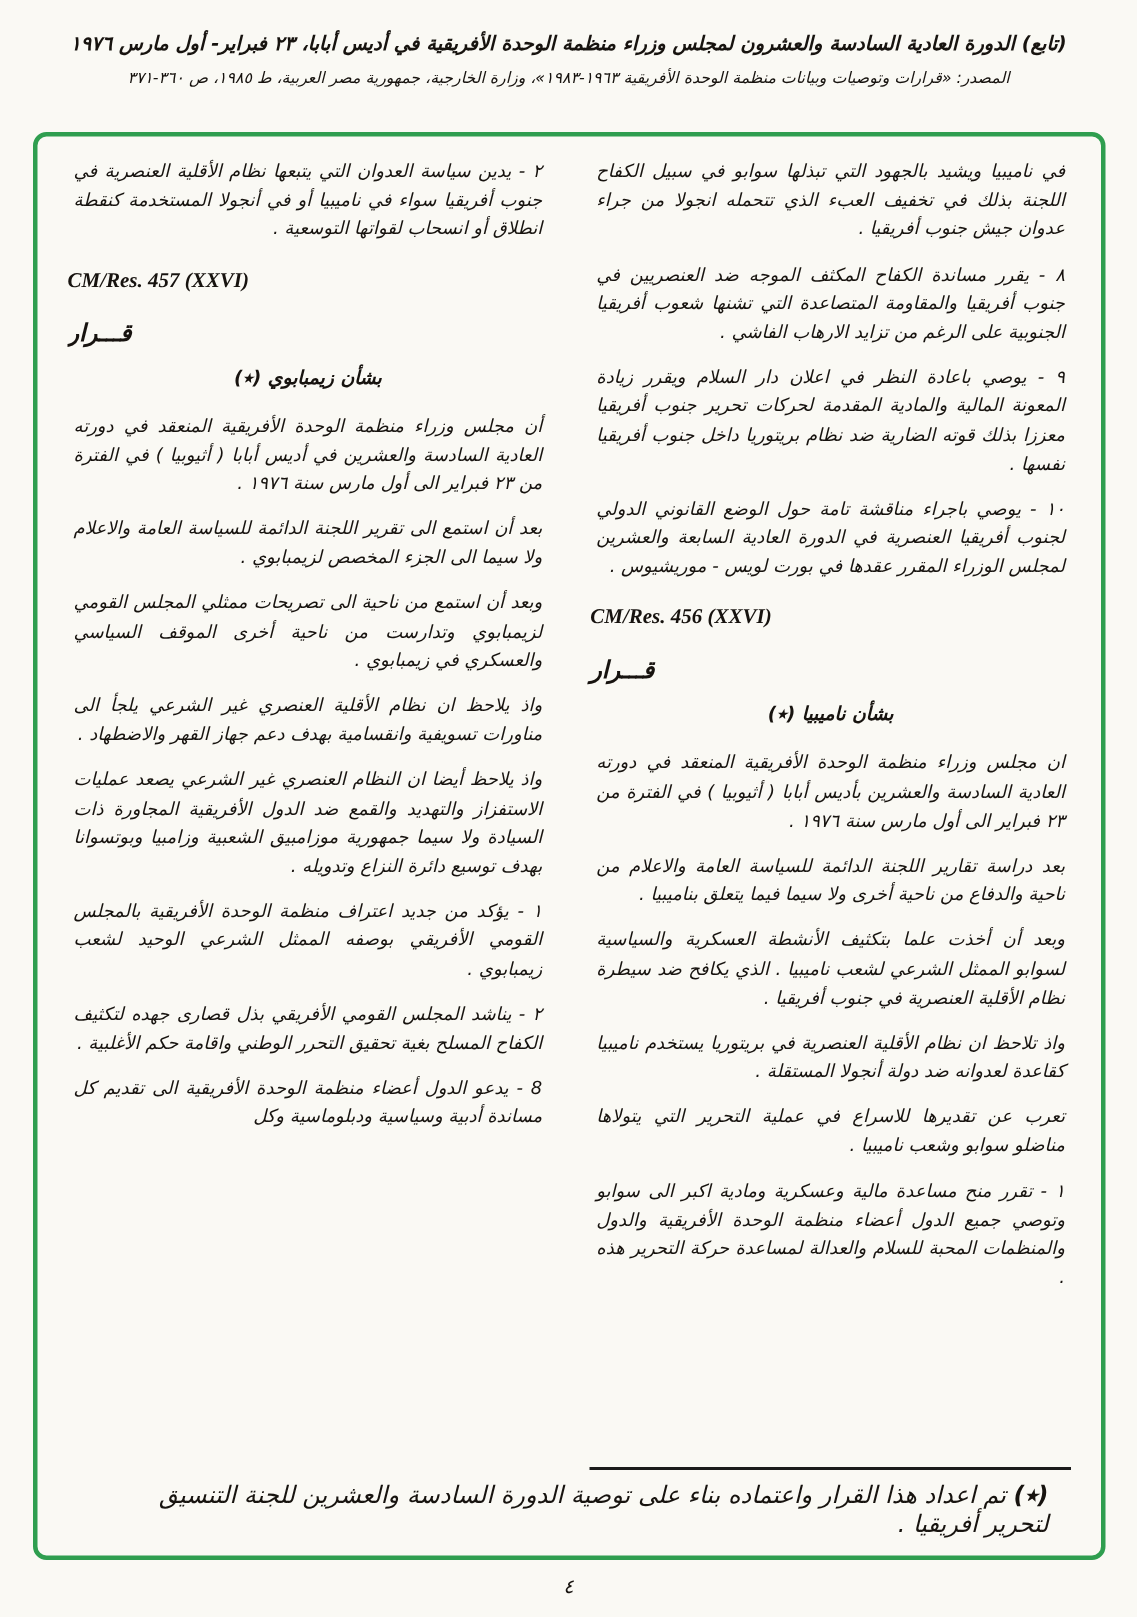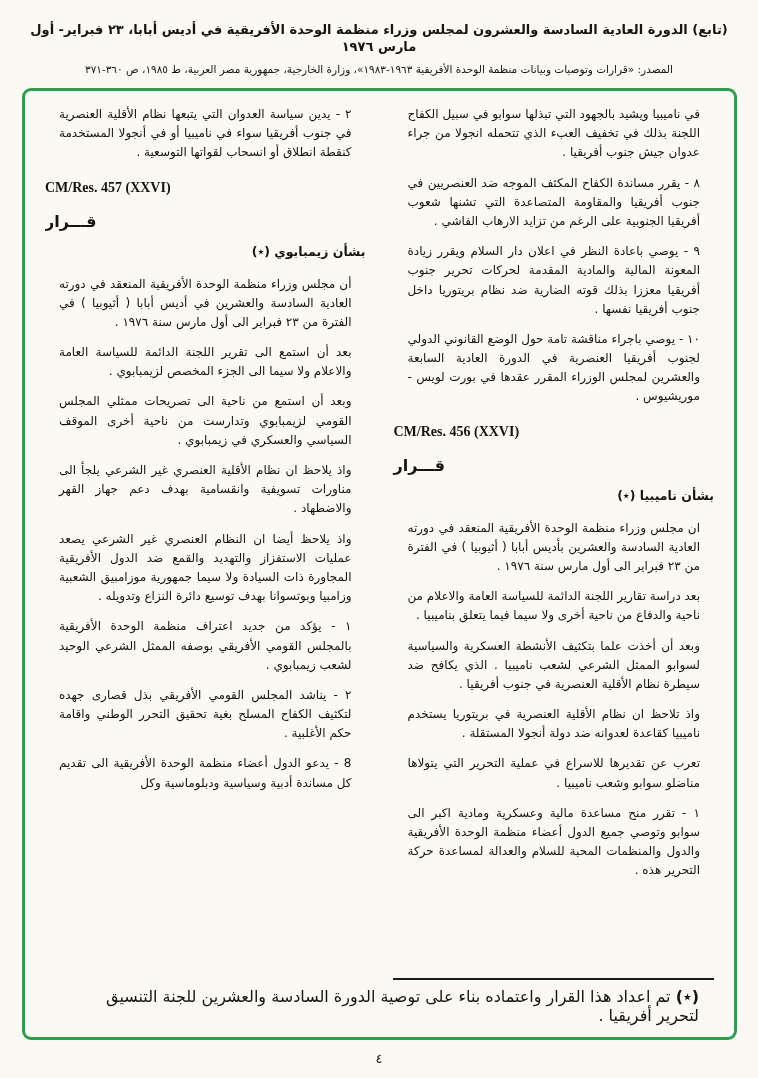--- a/index.html
+++ b/index.html
@@ -4,45 +4,45 @@
 <title>Document</title>
 <style>
   * { box-sizing: border-box; }
   html, body { margin: 0; padding: 0; }
   body {
     width: 758px; height: 1078px;
     background: var(--paper, #faf9f4);
     font-family: "DejaVu Sans", sans-serif;
     color: var(--ink, #17130f);
   }
-  .page { position: relative; width: 758px; height: 1078px; overflow: hidden; }
+  .page { position: relative; width: 758px; height: 1078px; overflow: hidden; font-style: italic; }
 
   
   .doc-header { position: absolute; top: 22px; left: 0; right: 0; text-align: center; direction: rtl; padding: 0 14px; }
   .header-line1 { font-size: 13px; font-weight: bold; line-height: 1.3; }
   .header-line2 { font-size: 10.5px; margin-top: 7px; }
 
   
   .green-box {
     position: absolute; left: 22px; top: 88px; width: 715px; height: 952px;
     border: 3px solid var(--frame-green, #2f9e4f); border-radius: 9px;
     padding: 14px 20px 10px; direction: rtl;
     display: flex; flex-direction: column; background: transparent;
   }
   .cols { display: flex; flex-direction: row; gap: 28px; flex: 1; overflow: hidden; }
   .col { flex: 1; text-align: justify; font-size: 12px; line-height: 1.6; }
-  .para { margin: 0 14px 11px; }
+  .para { margin: 0 4px 11px; }
 
   .res-id {
     direction: ltr; text-align: left;
     font-family: "Liberation Serif", serif; font-weight: bold;
     font-size: 14px; margin: 14px 0 10px;
   }
   .res-title { text-align: left; font-weight: bold; font-size: 16px; margin: 4px 0 7px; }
-  .res-subject { font-weight: bold; font-size: 12.5px; margin: 0 0 13px; }
+  .res-subject { text-align: center; font-weight: bold; font-size: 12.5px; margin: 0 0 13px; }
 
   
   .footnote-block { margin-top: auto; }
   .footnote-rule { width: 48%; height: 0; border-top: 2px solid #1b1b1b; margin: 4px 0 7px auto; }
   .footnote { font-size: 16px; margin: 0 15px 2px; text-align: right; direction: rtl; }
   .footnote .marker { font-weight: bold; }
 
   .page-number { position: absolute; bottom: 12px; left: 0; right: 0; text-align: center; font-size: 13px; }
 </style>
 </head>

